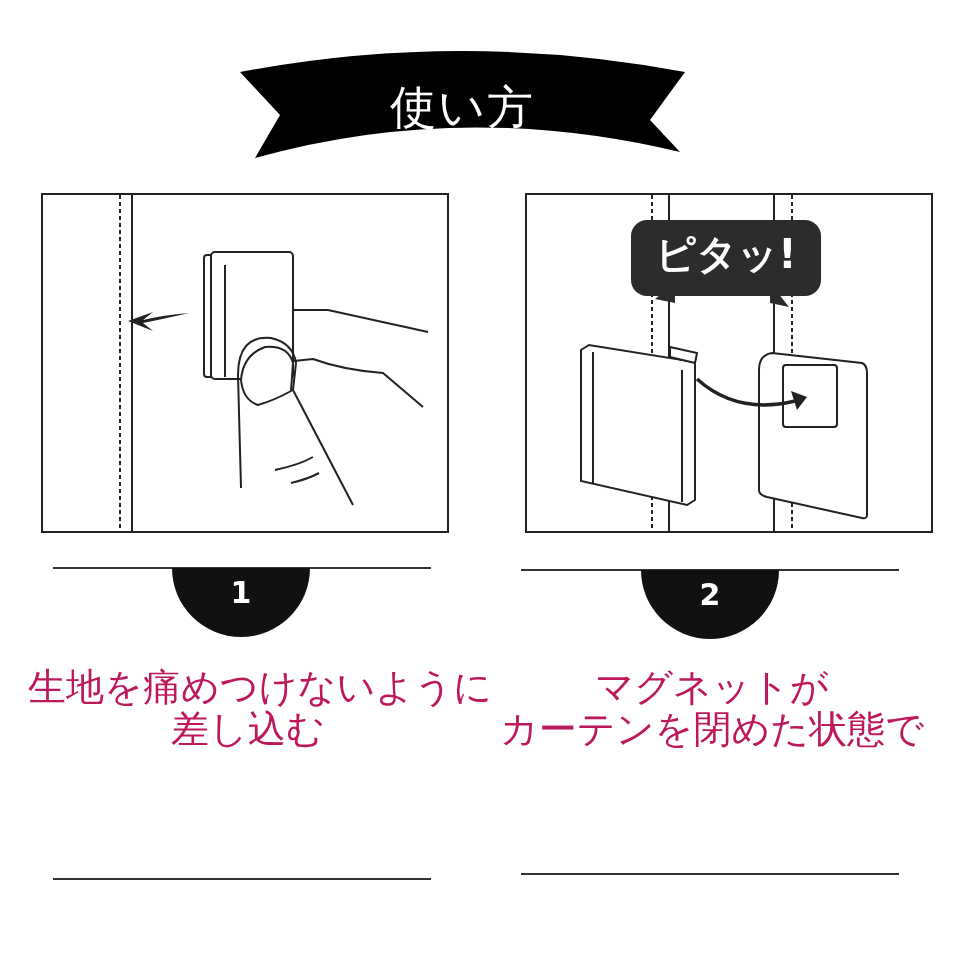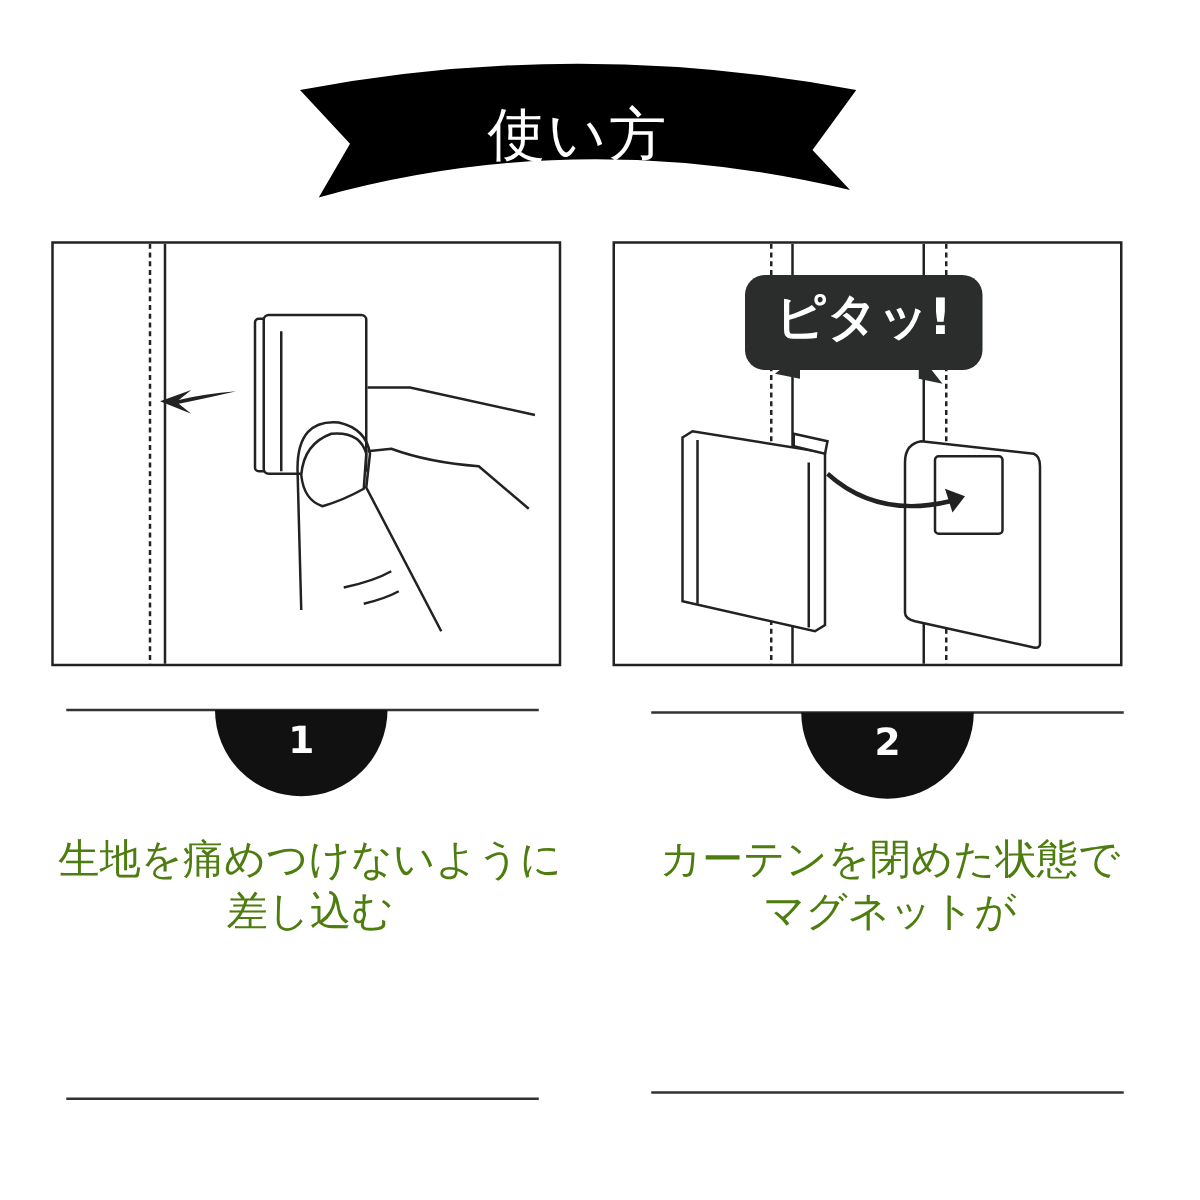--- a/index.html
+++ b/index.html
@@ -6,32 +6,32 @@
     body { width: 960px; height: 960px; position: relative; overflow: hidden;
            font-family: "DejaVu Sans", "Liberation Sans", sans-serif; color: #1a1a1a; }
     .banner { position: absolute; left: 235px; top: 40px; width: 455px; height: 120px; }
     .banner svg { position: absolute; left: 0; top: 0; }
     .banner-title { position: absolute; left: 0; width: 100%; top: 44px; text-align: center;
                     color: #fff; font-size: 46px; line-height: 1; letter-spacing: 2px; }
     .panel { position: absolute; top: 193px; width: 408px; height: 340px;
              border: 2px solid #222; box-sizing: border-box; background: #fff; overflow: hidden; }
     .panel svg { position: absolute; left: 0; top: 0; }
     #panel1 { left: 41px; }
-    #panel2 { left: 490px; }
+    #panel2 { left: 525px; }
     .bubble { position: absolute; left: 104px; top: 25px; width: 190px; height: 76px;
               background: #2a2d2c; border-radius: 16px; }
     .bubble-text { position: absolute; left: 0; width: 100%; top: 14px; text-align: center;
                    color: #fff; font-size: 40px; line-height: 1; font-weight: bold; }
     .step-line { position: absolute; height: 1.5px; background: #333; }
     .step-badge { position: absolute; width: 138px; height: 69px; background: #111;
                   border-radius: 0 0 69px 69px; }
     .step-num { position: absolute; left: 0; width: 100%; top: 10px; text-align: center;
                 color: #fff; font-size: 30px; font-weight: bold; line-height: 1; }
-    .step-text { position: absolute; text-align: center; font-size: 33px; line-height: 42px;
-                 color: #4d7c0f; white-space: nowrap; }
+    .step-text { position: absolute; text-align: center; font-size: 38px; line-height: 42px;
+                 color: #be185d; white-space: nowrap; }
   </style>
 </head>
 <body>
 
 <div class="banner">
   <svg width="455" height="120" viewBox="0 0 455 120">
     <path d="M5,32 Q227,-10 450,32 L415,80 L445,112 Q227,60 20,118 L45,75 Z" fill="#000"></path>
   </svg>
   <div class="banner-title">使い方</div>
 </div>
@@ -81,16 +81,16 @@
   <div>生地を痛めつけないように</div>
   <div>差し込む</div>
 </div>
 <div class="step-line" style="left:53px; top:878px; width:378px;"></div>
 
 <div class="step-line" style="left:521px; top:569px; width:378px;"></div>
 <div class="step-badge" style="left:641px; top:570px;">
   <div class="step-num">2</div>
 </div>
 <div class="step-text" style="left:492px; width:440px; top:666px;">
+  <div>マグネットが</div>
   <div>カーテンを閉めた状態で</div>
-  <div>マグネットが</div>
 </div>
 <div class="step-line" style="left:521px; top:873px; width:378px;"></div>
 
 </body></html>

